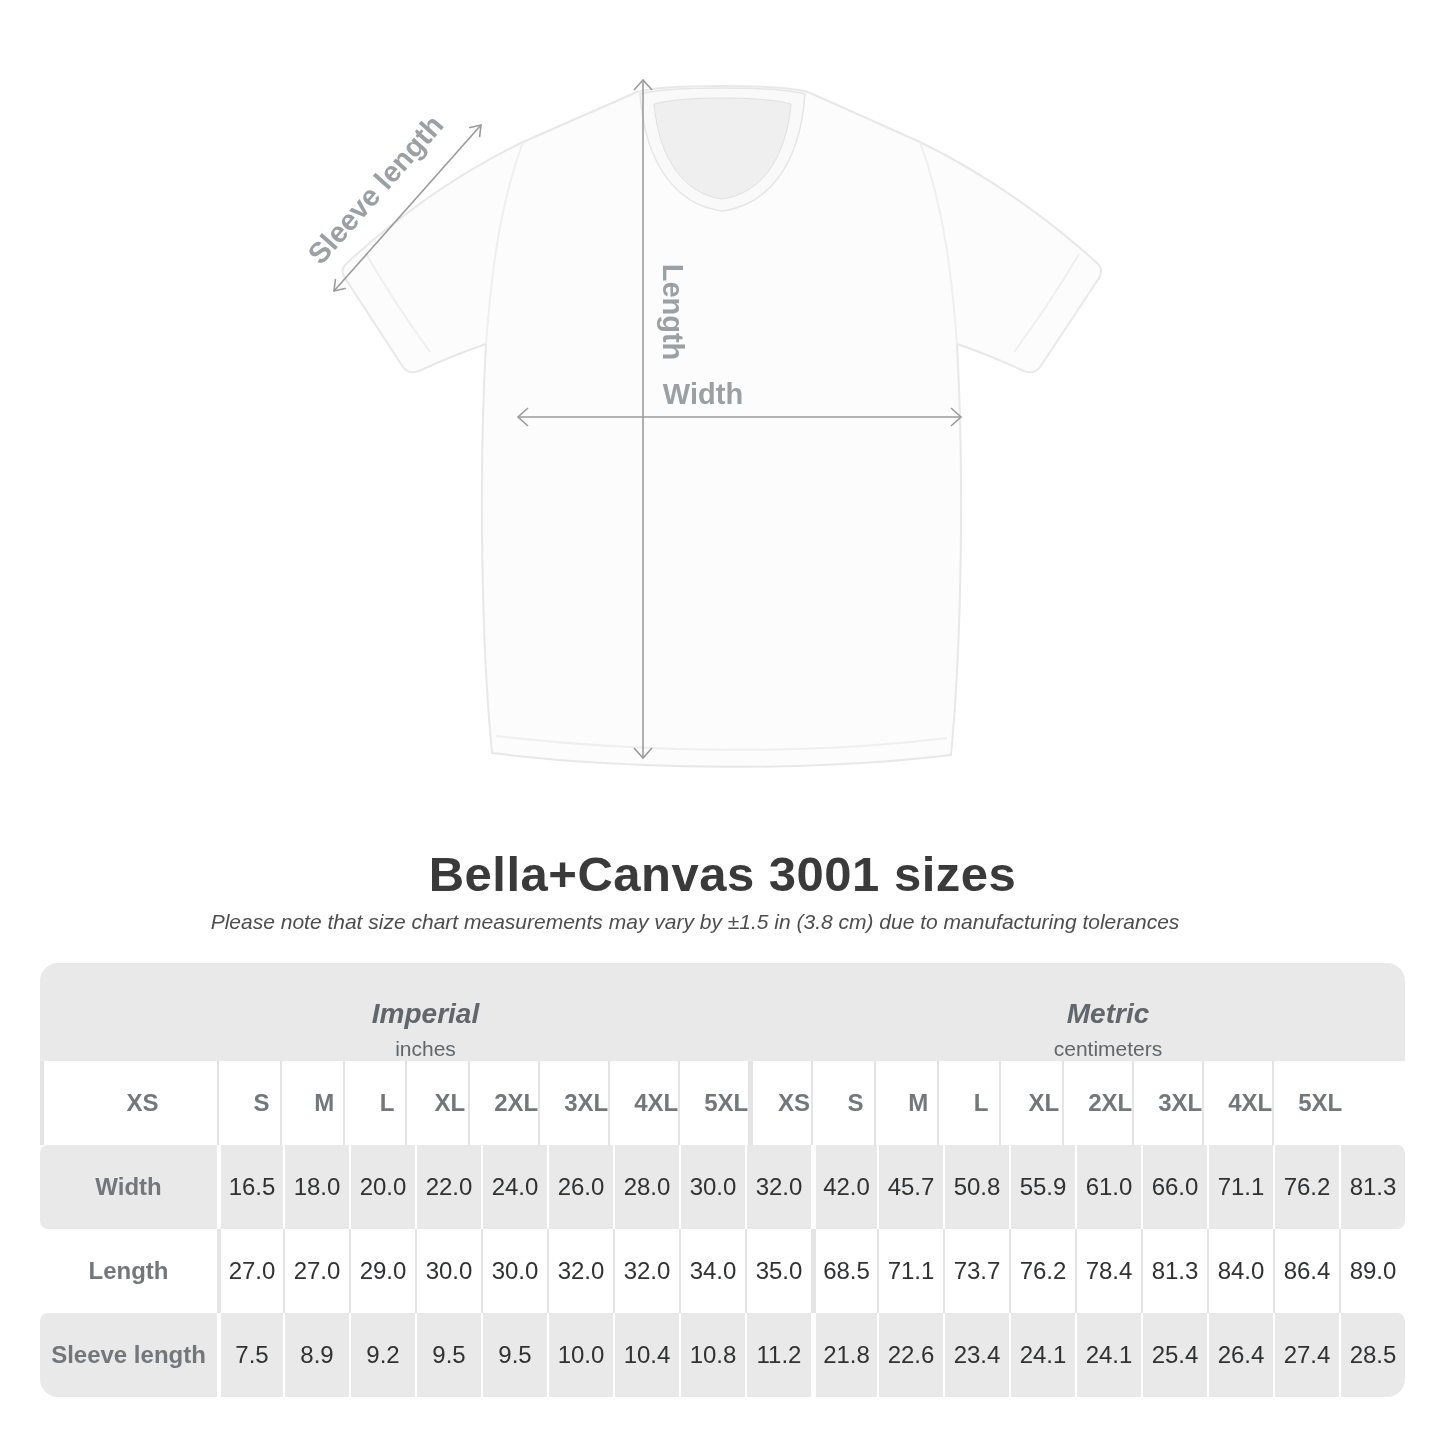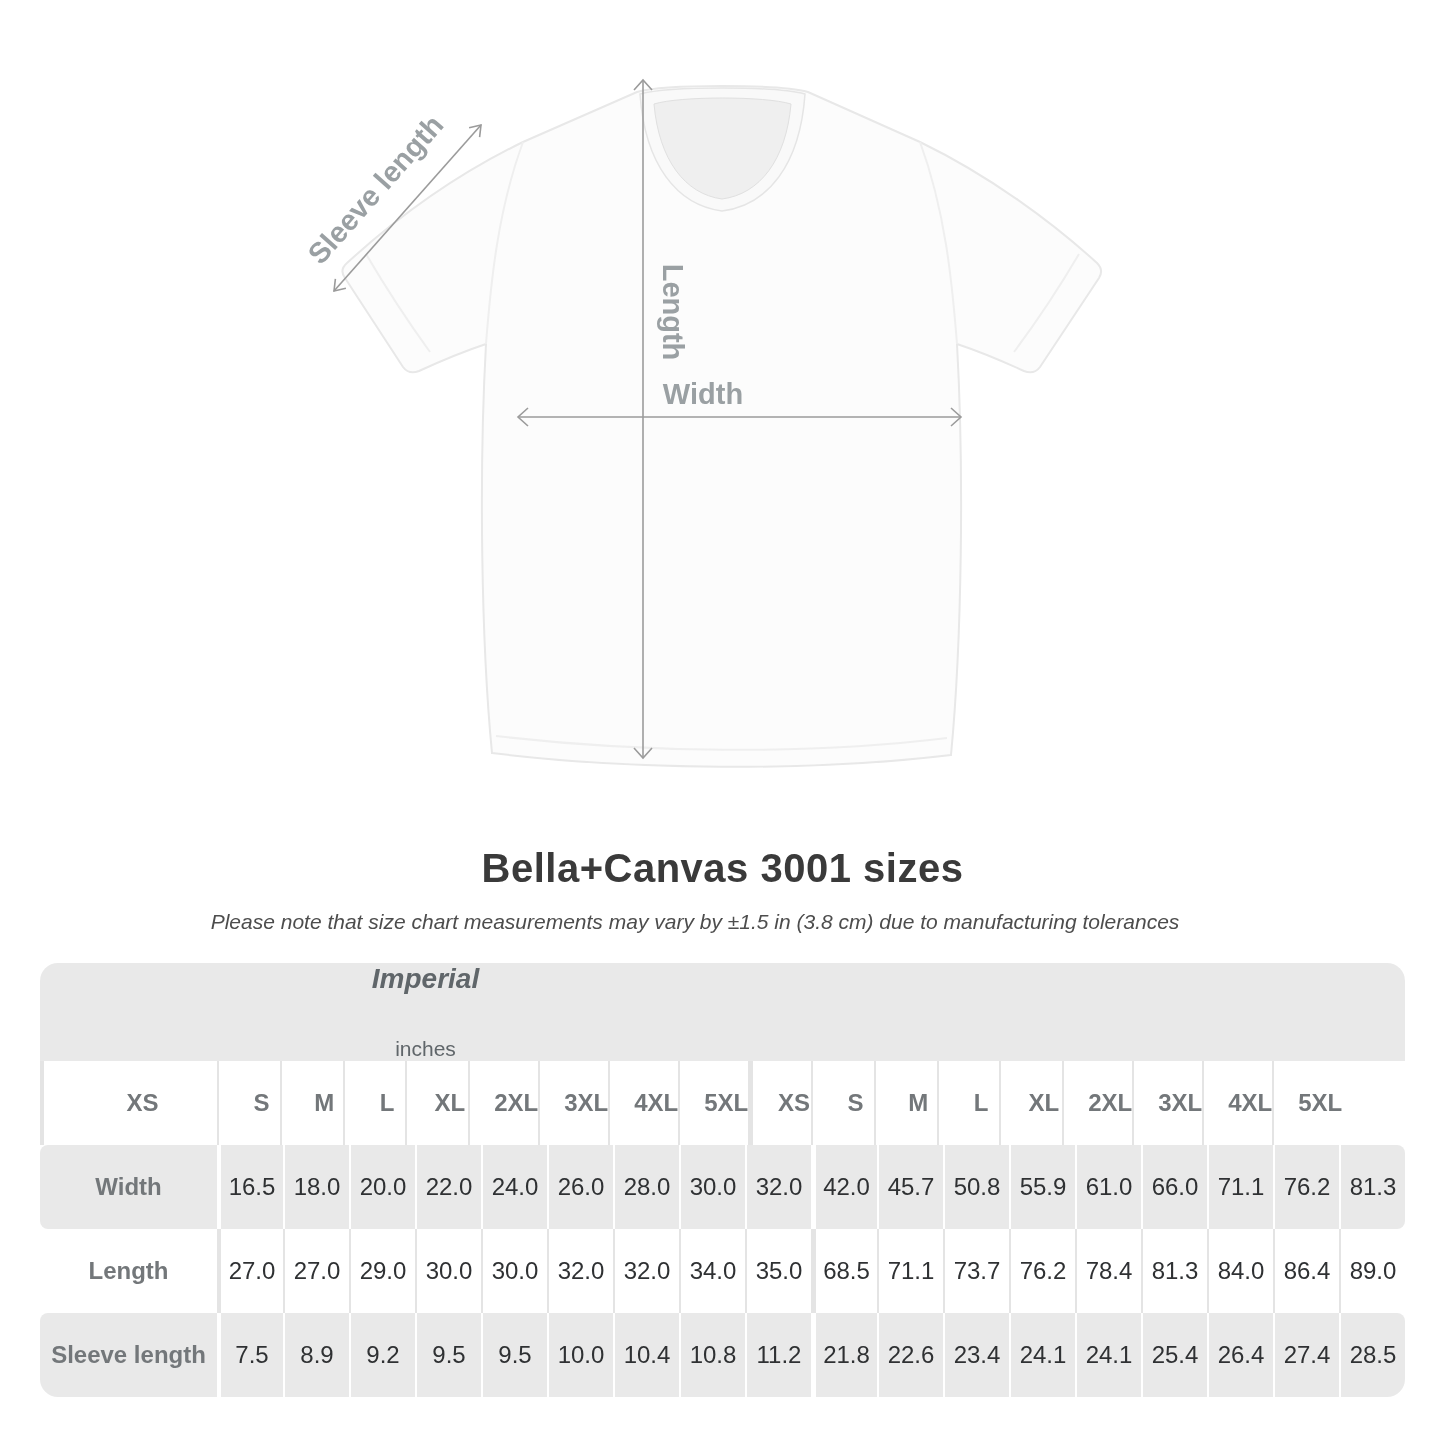--- a/index.html
+++ b/index.html
@@ -7,33 +7,33 @@
     position:relative;width:1445px;height:1445px;background:#ffffff;
     font-family:"Liberation Sans",sans-serif;overflow:hidden;
   }
   
   .figure{position:absolute;top:0;left:0;width:1445px;height:835px;}
   .figure svg{display:block;}
   .fig-label{font-family:"Liberation Sans",sans-serif;font-weight:bold;font-size:29px;fill:#9aa0a3;}
   
   .page-title{
     position:absolute;top:846px;left:0;width:1445px;margin:0;
-    text-align:center;font-size:40px;font-weight:bold;color:#3a3a3a;letter-spacing:.5px;
+    text-align:center;font-size:49px;font-weight:bold;color:#3a3a3a;letter-spacing:.5px;
   }
   .subtitle{
     position:absolute;top:910px;left:0;width:1390px;margin:0;
     text-align:center;font-style:italic;font-size:21px;color:#4d4d4d;
   }
   
   .size-table{position:absolute;top:963px;left:40px;width:1365px;}
   .theader{
     height:98px;background:#e9e9e9;border-radius:18px 18px 0 0;
     display:flex;align-items:stretch;
   }
-  .hgroup{display:flex;flex-direction:column;justify-content:space-between;align-items:center;}
+  .hgroup{display:flex;flex-direction:column;justify-content:flex-end;align-items:center;row-gap:7px;}
   .hgroup.imperial{width:771px;}
   .hgroup.metric{flex:1;}
   .hname{font-style:italic;font-weight:bold;font-size:28px;color:#60666a;}
   .hunit{font-size:21px;color:#60666a;}
   .trow{
     display:grid;grid-template-columns:177px repeat(18,1fr);
     --sepc:#e4e4e4;background:transparent;
   }
   .trow.gray{--sepc:#ffffff;background:#e9e9e9;border-radius:8px;}
   .trow.gray.last{border-radius:8px 8px 18px 18px;}
@@ -110,20 +110,24 @@
   </div>
 
   <h1 class="page-title">Bella+Canvas 3001 sizes</h1>
   <p class="subtitle">Please note that size chart measurements may vary by ±1.5 in (3.8 cm) due to manufacturing tolerances</p>
 
   <div class="size-table">
     <div class="theader">
       <div class="hgroup imperial">
         <div class="hname">Imperial</div>
         <div class="hunit">inches</div>
+      </div>
+      <div class="hgroup metric">
+        <div class="hname">Metric</div>
+        <div class="hunit">centimeters</div>
       </div>
     </div>
     <div id="size-row" class="trow sizes">
         <div class="cell size-cell first-data">XS</div>
         <div class="cell size-cell sep">S</div>
         <div class="cell size-cell sep">M</div>
         <div class="cell size-cell sep">L</div>
         <div class="cell size-cell sep">XL</div>
         <div class="cell size-cell sep">2XL</div>
         <div class="cell size-cell sep">3XL</div>

